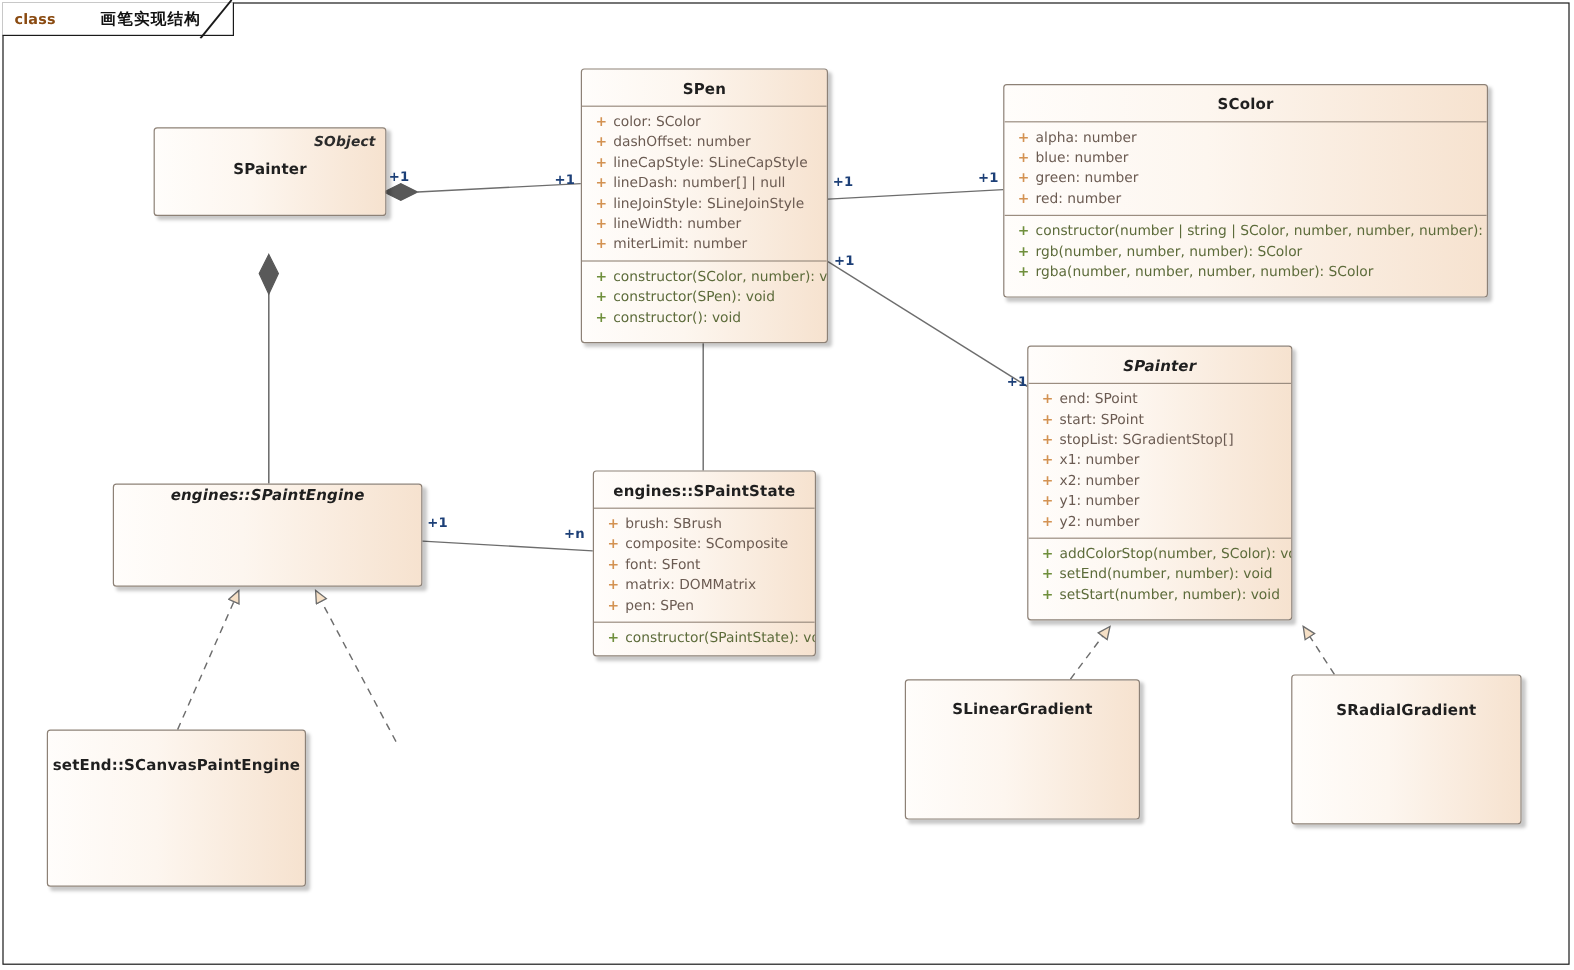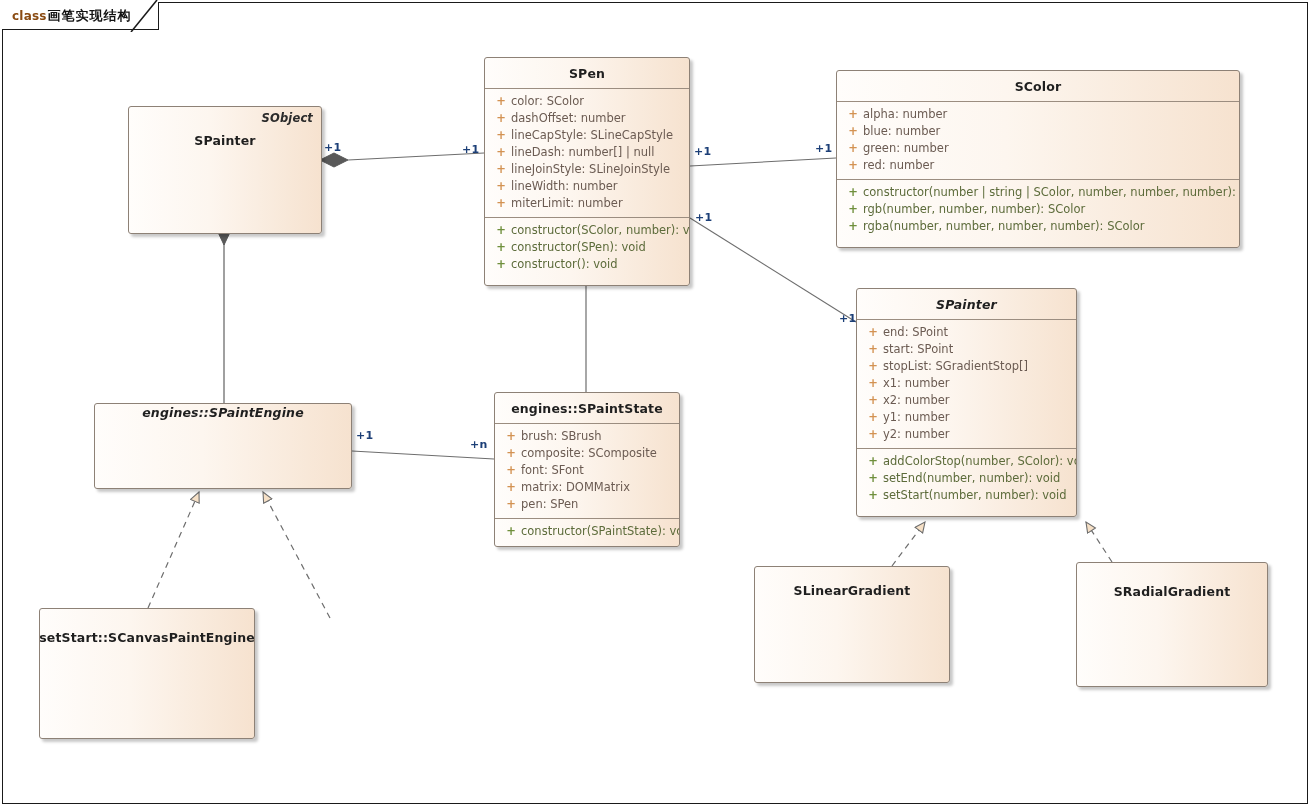--- a/index.html
+++ b/index.html
@@ -4,21 +4,21 @@
 <style>
   html,body{margin:0;padding:0;background:#ffffff;}
   body{width:1312px;height:808px;font-family:"DejaVu Sans","Liberation Sans",sans-serif;}
   #canvas{position:relative;width:1312px;height:808px;overflow:hidden;background:#fff;}
 
   .frame{position:absolute;left:2px;top:2px;width:1306px;height:802px;
          border:1.5px solid #1a1a1a;box-sizing:border-box;background:transparent;}
   .frame-tab{position:absolute;left:2px;top:2px;height:28px;background:#ffffff;
              border:1.5px solid #1a1a1a;border-left:none;border-top:none;box-sizing:border-box;
              display:flex;align-items:center;padding:0 0 0 10px;z-index:6;}
-  .frame-tab .tab-inner{display:flex;align-items:baseline;padding-right:26px;}
+  .frame-tab .tab-inner{display:flex;align-items:baseline;padding-right:26px;gap:36px;}
   .tab-kw{font-size:12px;color:#8a4b12;font-weight:600;letter-spacing:.2px;}
   .tab-name{font-size:13px;color:#121212;font-weight:700;letter-spacing:1px;margin-left:1px;}
   .frame-tab .tab-slash{position:absolute;right:-1px;top:-2px;width:30px;height:32px;}
 
   svg#edges{position:absolute;left:0;top:0;width:1312px;height:808px;z-index:1;
             pointer-events:none;}
 
   .node{position:absolute;z-index:2;box-sizing:border-box;
         border:1px solid #8d8176;border-radius:3px;
         box-shadow:3px 3px 3px rgba(0,0,0,0.22);
@@ -114,21 +114,21 @@
 
   <div class="mult" style="left:324px;top:141px;">+1</div>
   <div class="mult" style="left:462px;top:143px;">+1</div>
   <div class="mult" style="left:694px;top:145px;">+1</div>
   <div class="mult" style="left:815px;top:142px;">+1</div>
   <div class="mult" style="left:695px;top:211px;">+1</div>
   <div class="mult" style="left:839px;top:312px;">+1</div>
   <div class="mult" style="left:356px;top:429px;">+1</div>
   <div class="mult" style="left:470px;top:438px;">+n</div>
 
-  <div class="node" style="left:128px;top:106px;width:194px;height:128px;">
+  <div class="node" style="left:128px;top:106px;width:194px;height:74px;">
     <div class="hdr titleonly" style="height:auto;padding-top:26px;align-items:flex-start;">
       <span class="stereo">SObject</span>
       <span>SPainter</span>
     </div>
   </div>
 
   <div class="node sep" style="left:484px;top:57px;width:206px;height:229px;">
     <div class="hdr">
       <span>SPen</span>
     </div>
@@ -301,21 +301,21 @@
     <div class="sect last">
       <div class="row meth">
           <span class="vis">+</span>
           <span class="txt">constructor(SPaintState): void</span>
         </div>
     </div>
   </div>
 
   <div class="node" style="left:39px;top:608px;width:216px;height:131px;">
     <div class="hdr titleonly" style="height:auto;padding-top:21px;align-items:flex-start;">
-      <span>setStart::SCanvasPaintEngine</span>
+      <span>setEnd::SCanvasPaintEngine</span>
     </div>
   </div>
 
 
   <div class="node" style="left:754px;top:566px;width:196px;height:117px;">
     <div class="hdr titleonly" style="height:auto;padding-top:16px;align-items:flex-start;">
       <span>SLinearGradient</span>
     </div>
   </div>
 

